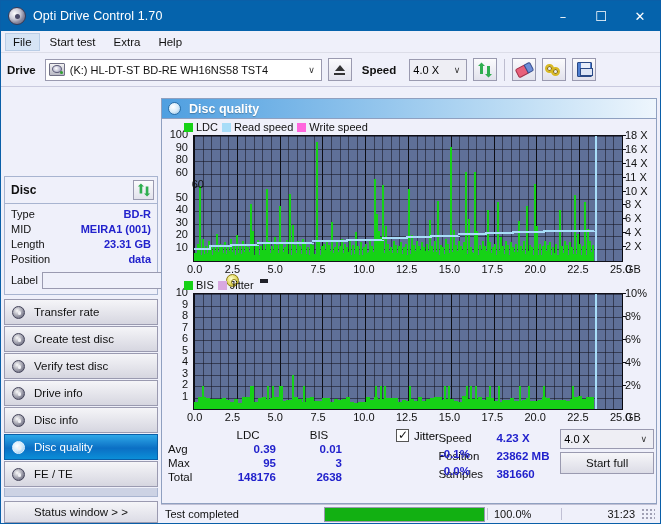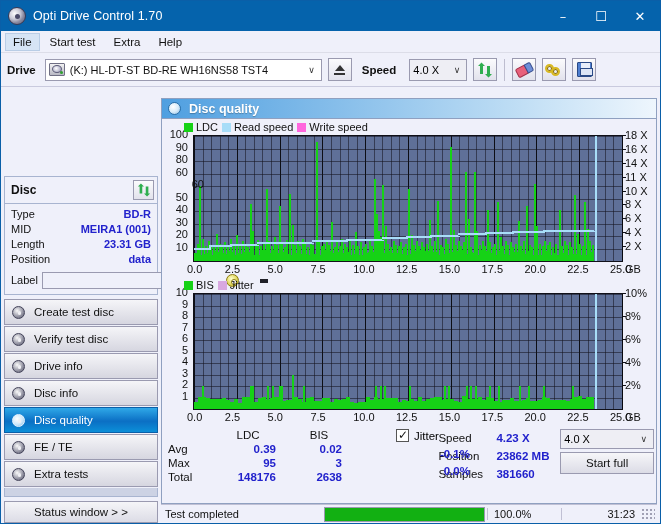--- a/index.html
+++ b/index.html
@@ -357,20 +357,26 @@
             </div>
           </div>
         </div>
       </div>
 
       <div class="navlist">
         <div class="nav-btn">
           <span class="nav-ico">
               <span class="nav-disc"></span>
             </span>
+          <span>Transfer rate</span>
+        </div>
+        <div class="nav-btn">
+          <span class="nav-ico">
+              <span class="nav-disc"></span>
+            </span>
           <span>Create test disc</span>
         </div>
         <div class="nav-btn">
           <span class="nav-ico">
               <span class="nav-disc"></span>
             </span>
           <span>Verify test disc</span>
         </div>
         <div class="nav-btn">
           <span class="nav-ico">
@@ -388,26 +394,20 @@
           <span class="nav-ico">
               <span class="nav-disc"></span>
             </span>
           <span>Disc quality</span>
         </div>
         <div class="nav-btn">
           <span class="nav-ico">
               <span class="nav-disc"></span>
             </span>
           <span>FE / TE</span>
-        </div>
-        <div class="nav-btn">
-          <span class="nav-ico">
-              <span class="nav-disc"></span>
-            </span>
-          <span>Extra tests</span>
         </div>
       </div>
       <div class="spacer-bar"></div>
       <div class="status-win">Status window &gt; &gt;</div>
     </div>
 
     <div class="content">
       <div class="panel">
         <div class="panel-head">
           <span class="ph-ico"></span>
@@ -1090,21 +1090,21 @@
 
         <div class="stats">
           <div class="stats-left">
             <div class="st-grid">
               <div class="st-k"></div>
               <div class="st-h">LDC</div>
               <div class="st-h">BIS</div>
 
               <div class="st-k">Avg</div>
               <div class="st-v">0.39</div>
-              <div class="st-v">0.02</div>
+              <div class="st-v">0.01</div>
 
               <div class="st-k">Max</div>
               <div class="st-v">95</div>
               <div class="st-v">3</div>
 
               <div class="st-k">Total</div>
               <div class="st-v">148176</div>
               <div class="st-v">2638</div>
             </div>
             <div class="jitter-box">

